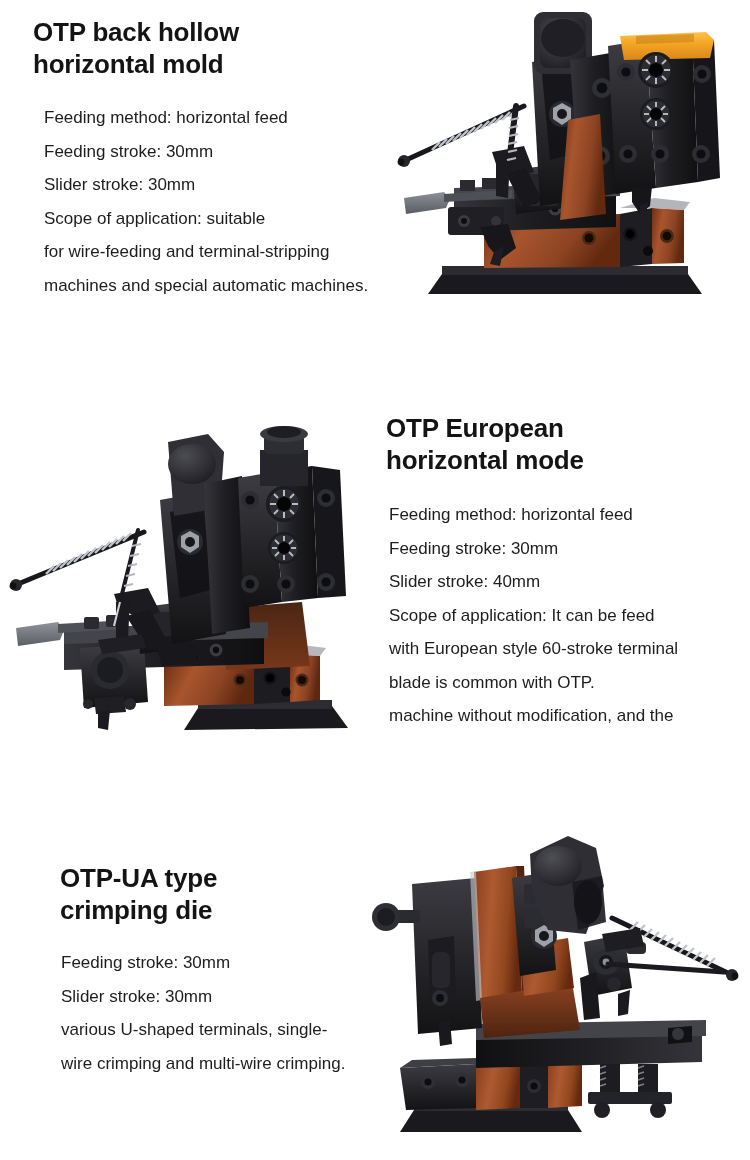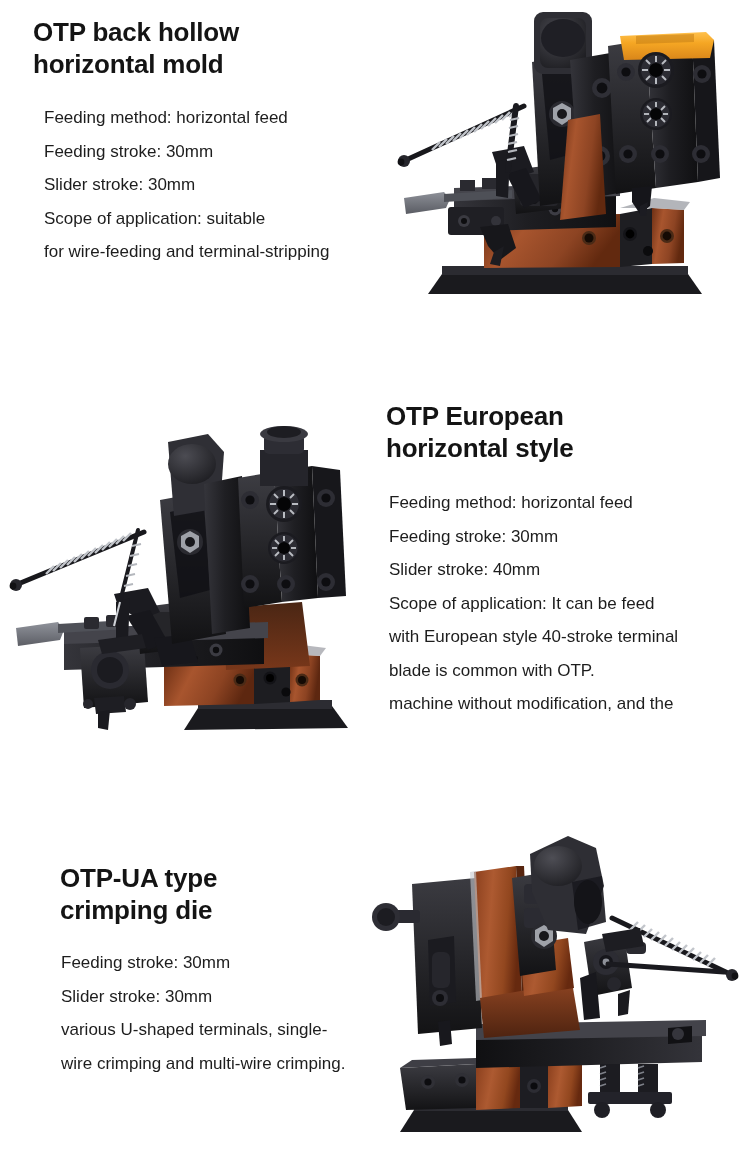--- a/index.html
+++ b/index.html
@@ -32,21 +32,21 @@
     font-weight:normal;
     color:#1d1d1d;
     line-height:33.5px;
     white-space:pre;
   }
 
   
   #tb-1 { left:33px;  top:16px;  width:350px; }
   #tb-1 .spec-list { margin-top:21px; margin-left:11px; }
 
-  #tb-2 { left:386px; top:400px; width:350px; }
+  #tb-2 { left:386px; top:412px; width:350px; }
   #tb-2 .spec-list { margin-top:22px; margin-left:3px; }
 
   #tb-3 { left:28px;  top:862px; width:340px;margin-left:32px; }
   #tb-3 .spec-list { margin-top:20px; margin-left:1px; }
 
   
   .machine { position:absolute; }
   #img-1 { left:384px; top:2px;   width:366px; height:306px; }
   #img-2 { left:2px;   top:412px; width:366px; height:330px; }
   #img-3 { left:372px; top:822px; width:378px; height:330px; }
@@ -60,20 +60,21 @@
   <div class="section" id="section-1">
 
     <div class="text-block" id="tb-1">
       <h2 class="product-title"><span>OTP back hollow</span><br><span>horizontal mold</span></h2>
       <ul class="spec-list">
         <li class="spec-line">Feeding method: horizontal feed</li>
         <li class="spec-line">Feeding stroke: 30mm</li>
         <li class="spec-line">Slider stroke: 30mm</li>
         <li class="spec-line">Scope of application: suitable</li>
         <li class="spec-line">for wire-feeding and terminal-stripping</li>
+        <li class="spec-line">machines and special automatic machines.</li>
       </ul>
     </div>
 
     <div class="machine" id="img-1">
       <svg viewBox="0 0 366 306" xmlns="http://www.w3.org/2000/svg">
         <defs>
           <linearGradient id="g1blk" x1="0" y1="0" x2="1" y2="0">
             <stop offset="0" stop-color="#34343a"></stop>
               <stop offset="0.45" stop-color="#1e1e22"></stop>
               <stop offset="1" stop-color="#101012"></stop>
@@ -252,27 +253,27 @@
 
         <path d="M248 186 L268 184 L266 204 L256 212 L248 200 Z" fill="#15151a"></path>
         <path d="M256 204 L264 200 L262 214 L256 214 Z" fill="#1c1c22"></path>
       </svg>
     </div>
   </div>
 
   <div class="section" id="section-2">
 
     <div class="text-block" id="tb-2">
-      <h2 class="product-title"><span>OTP European</span><br><span>horizontal style</span></h2>
+      <h2 class="product-title"><span>OTP European</span><br><span>horizontal mode</span></h2>
       <ul class="spec-list">
         <li class="spec-line">Feeding method: horizontal feed</li>
         <li class="spec-line">Feeding stroke: 30mm</li>
         <li class="spec-line">Slider stroke: 40mm</li>
         <li class="spec-line">Scope of application: It can be feed</li>
-        <li class="spec-line">with European style 40-stroke terminal</li>
+        <li class="spec-line">with European style 60-stroke terminal</li>
         <li class="spec-line">blade is common with OTP.</li>
         <li class="spec-line">machine without modification, and the</li>
       </ul>
     </div>
 
     <div class="machine" id="img-2">
       <svg viewBox="0 0 366 330" xmlns="http://www.w3.org/2000/svg">
         <defs>
           <linearGradient id="g2blk" x1="0" y1="0" x2="1" y2="0">
             <stop offset="0" stop-color="#35353b"></stop>

